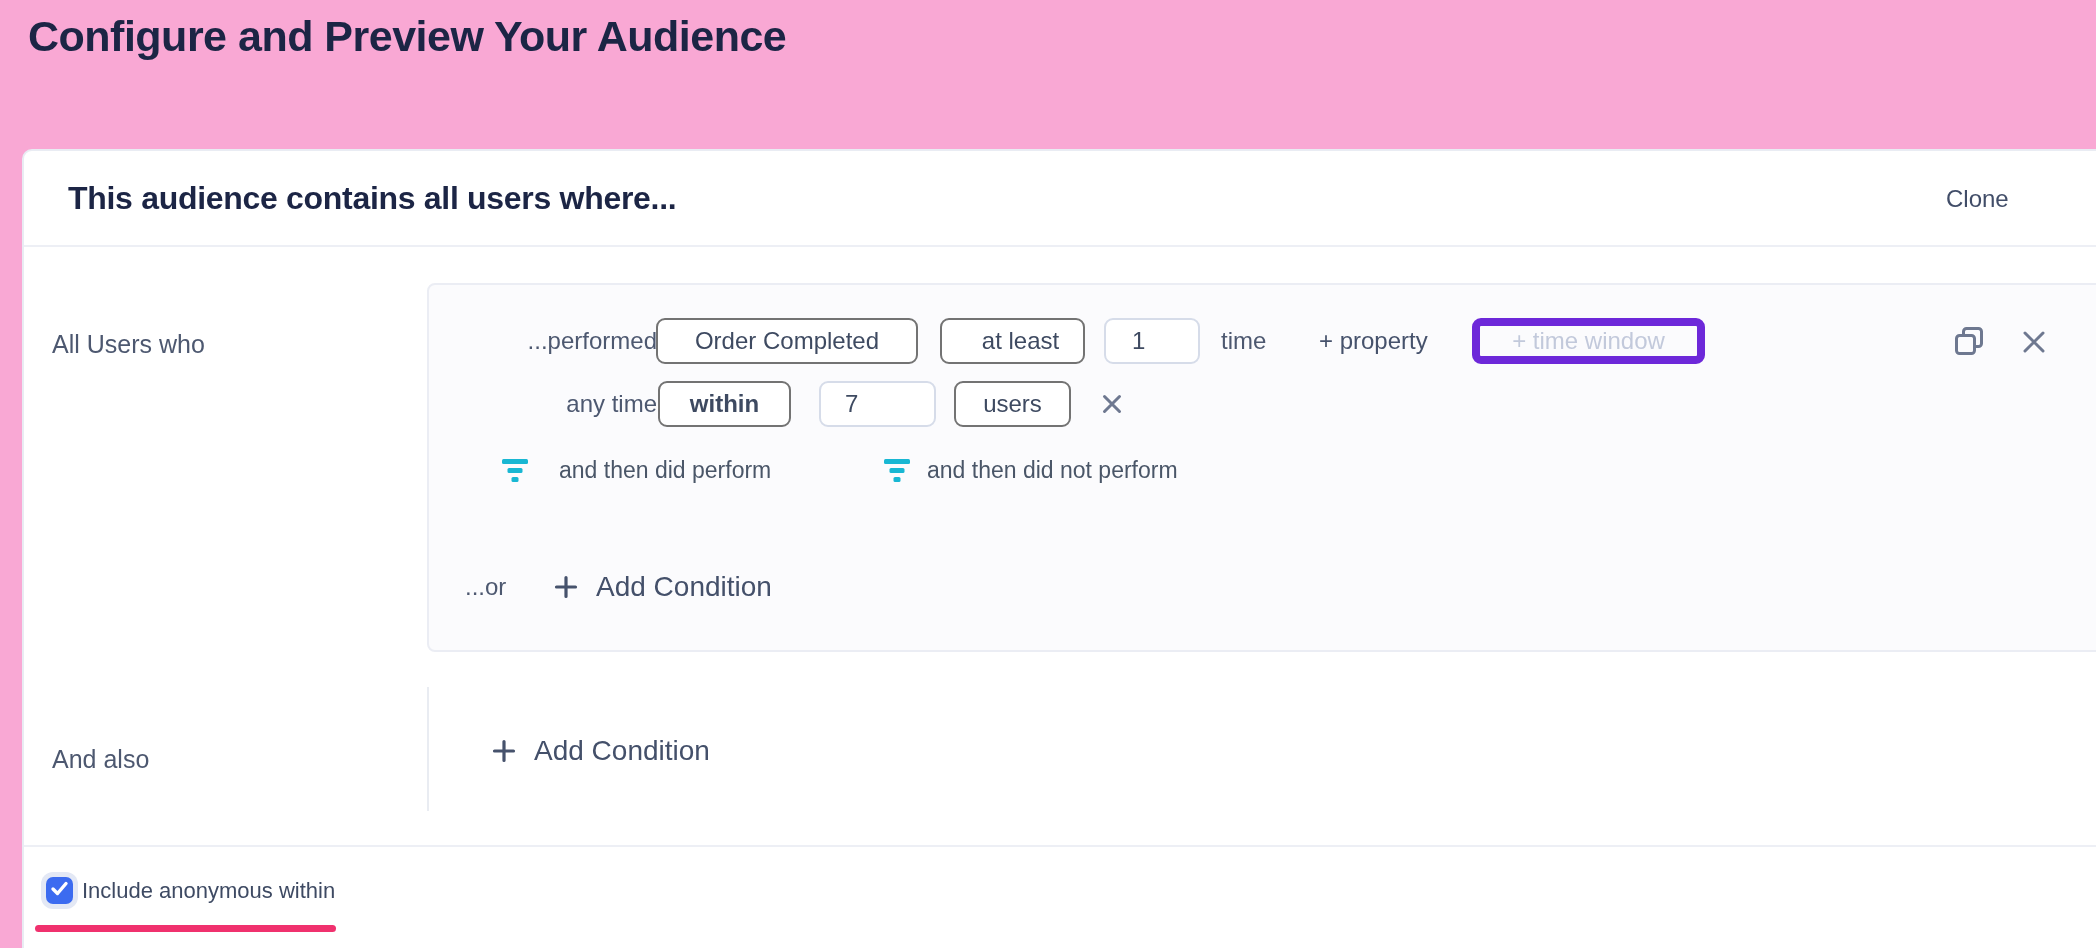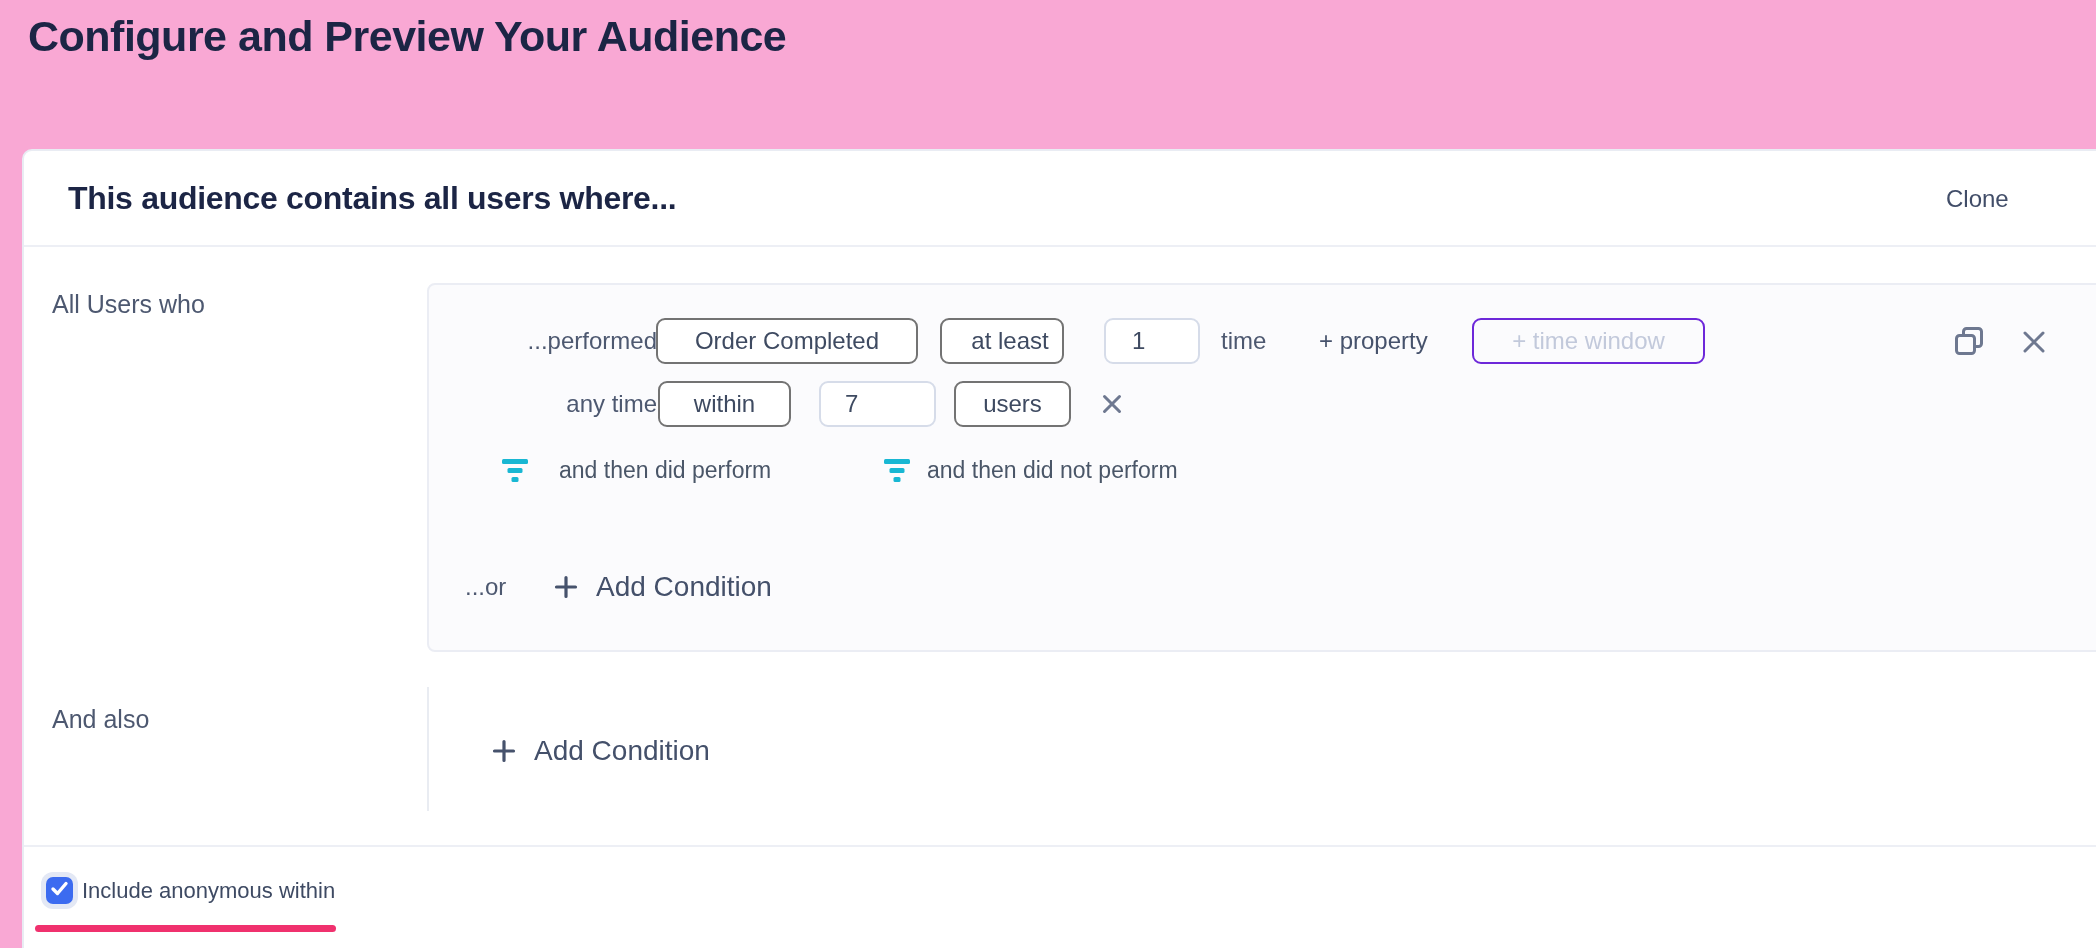--- a/index.html
+++ b/index.html
@@ -23,21 +23,21 @@
     border-bottom:2px solid #EDEFF5;
     display:flex; align-items:center;
   }
   .card-header-title {
     margin-left:44px; font-size:32px; font-weight:700; color:#1C2545; letter-spacing:-0.3px;
   }
   .clone-btn {
     position:absolute; left:1922px; top:0; height:96px; display:flex; align-items:center;
     font-size:24px; color:#414D68; cursor:pointer;
   }
-  .section-label { position:absolute; font-size:25px; color:#4D5870; }
+  .section-label { position:absolute; font-size:25px; color:#4D5870;margin-top:40px; }
 
   .cond-box {
     position:absolute; left:403px; top:132px; width:1700px; height:369px;
     background:#FBFBFD; border:2px solid #EBEDF4; border-radius:8px;
   }
   .row-label {
     position:absolute; left:16px; width:212px; height:46px; line-height:46px;
     text-align:right; font-size:24px; color:#4D5870;
   }
   .ctrl-btn {
@@ -49,21 +49,21 @@
   .ctrl-input {
     position:absolute; height:46px; background:#ffffff;
     border:2px solid #D6DCE9; border-radius:9px;
     font-family:"Liberation Sans", sans-serif;
     font-size:24px; color:#3E4A61; padding-left:26px; outline:none;
   }
   .inline-text { position:absolute; height:46px; line-height:46px; font-size:24px; color:#4D5870; }
   .link-text { position:absolute; height:46px; line-height:46px; font-size:24px; color:#46526C; cursor:pointer; }
   .ghost-btn {
     position:absolute; height:46px; background:transparent;
-    border:2px solid #6d28d9; border-radius:9px;
+    border:8px solid #6d28d9; border-radius:9px;
     display:flex; align-items:center; justify-content:center;
     font-size:24px; color:#C2C9DB; cursor:pointer;
   }
   .funnel-link-text { position:absolute; font-size:23px; line-height:28px; color:#4A5668; cursor:pointer; }
   .funnel-icon { position:absolute; cursor:pointer; }
   .or-label { position:absolute; font-size:24px; line-height:30px; color:#4D5870; }
   .add-cond-label { position:absolute; font-size:28px; line-height:30px; font-weight:500; color:#44506A; cursor:pointer; }
   .icon-btn { position:absolute; cursor:pointer; line-height:0; }
 
   .v-divider { position:absolute; left:403px; top:536px; width:2px; height:124px; background:#E9ECF2; }
@@ -94,21 +94,21 @@
       <div class="card-header-title">This audience contains all users where...</div>
       <div class="clone-btn">Clone</div>
     </div>
 
     <div class="section-label" style="left:28px; top:139px;">All Users who</div>
 
     <div class="cond-box">
 
       <div class="row-label" style="top:33px;">...performed</div>
       <div class="ctrl-btn" style="left:227px; top:33px; width:262px;">Order Completed</div>
-      <div class="ctrl-btn" style="left:511px; top:33px; width:124px;padding-left:16px;">at least</div>
+      <div class="ctrl-btn" style="left:511px; top:33px; width:145px;padding-left:16px;">at least</div>
       <input class="ctrl-input" style="left: 675px; top: 33px; width: 96px;" value="1">
       <div class="inline-text" style="left:792px; top:33px;">time</div>
       <div class="link-text" style="left:890px; top:33px;">+ property</div>
       <div class="ghost-btn" style="left:1043px; top:33px; width:233px;">+ time window</div>
 
       <div class="icon-btn" style="left:1522px; top:38px;">
         <span>
           <svg width="36" height="36" viewBox="0 0 36 36" fill="none">
             <rect x="12.5" y="5.5" width="18" height="18" rx="3" stroke="#6E7890" stroke-width="3"></rect>
             <rect x="5.5" y="12.5" width="18" height="18" rx="3" fill="#FBFBFD" stroke="#6E7890" stroke-width="3"></rect>
@@ -117,21 +117,21 @@
       </div>
       <div class="icon-btn" style="left:1592px; top:44px;">
         <span>
           <svg width="26" height="26" viewBox="0 0 26 26">
             <path d="M4 4 L22 22 M22 4 L4 22" stroke="#6E7890" stroke-width="3" stroke-linecap="round"></path>
           </svg>
         </span>
       </div>
 
       <div class="row-label" style="top:96px;">any time</div>
-      <div class="ctrl-btn" style="left:229px; top:96px; width:133px;">within</div>
+      <div class="ctrl-btn" style="left:229px; top:96px; width:133px;font-weight:bold;">within</div>
       <input class="ctrl-input" style="left: 390px; top: 96px; width: 117px; padding-left: 24px;" value="7">
       <div class="ctrl-btn" style="left:525px; top:96px; width:117px;">users</div>
       <div class="icon-btn" style="left:672px; top:108px;">
         <span>
           <svg width="22" height="22" viewBox="0 0 22 22">
             <path d="M3.5 3.5 L18.5 18.5 M18.5 3.5 L3.5 18.5" stroke="#6E7890" stroke-width="3" stroke-linecap="round"></path>
           </svg>
         </span>
       </div>
 

